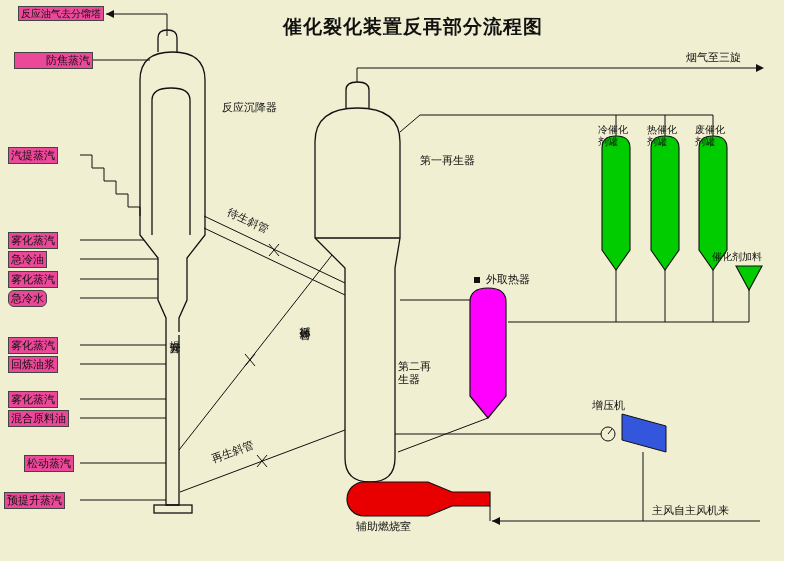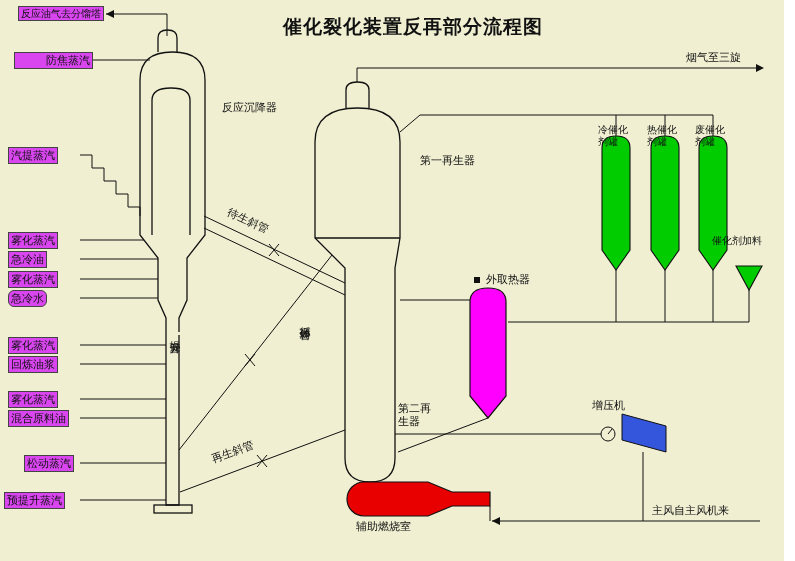--- a/index.html
+++ b/index.html
@@ -9,27 +9,27 @@
     font-family:"DejaVu Sans", sans-serif;
     color:#111;
   }
   svg.draw { position:absolute; left:0; top:0; }
   .title {
     position:absolute; left:283px; top:14px;
     font-size:19px; font-weight:bold; letter-spacing:1px; white-space:nowrap;
   }
   .lbl { position:absolute; font-size:11px; line-height:15px; white-space:nowrap; }
   .small { font-size:10px; line-height:13px; }
-  .boxed { border:1px solid #444; padding:0 2px; background:#d946ef; }
+  .boxed { border:1px solid #444; padding:0 2px; background:#ec4899; }
   .vlbl {
     writing-mode:vertical-rl; text-orientation:upright;
     background:#F0EFD2; letter-spacing:1px;
   }
   .wrap { white-space:normal; width:36px; line-height:12px; text-align:left; font-size:10px; }
-  .wrap2 { white-space:normal; width:40px; line-height:13px;margin-top:42px; }
+  .wrap2 { white-space:normal; width:40px; line-height:13px; }
   .rot25 { transform:rotate(25deg); transform-origin:left center; }
   .rotm20 { transform:rotate(-20deg); transform-origin:left center; }
 </style>
 </head>
 <body>
 
 <div class="stage">
 
   <svg class="draw" width="795" height="561" viewBox="0 0 795 561">
 
@@ -138,18 +138,18 @@
   <div class="lbl" style="left:420px; top:153px;">第一再生器</div>
   <div class="lbl vlbl" style="left:297px; top:318px;">循环斜管</div>
   <div class="lbl wrap2" style="left:398px; top:360px;">第二再生器</div>
   <div class="lbl rotm20" style="left:212px; top:452px;">再生斜管</div>
   <div class="lbl" style="left:486px; top:272px;">外取热器</div>
   <div class="lbl" style="left:356px; top:519px;">辅助燃烧室</div>
 
   <div class="lbl wrap" style="left:598px; top:124px;">冷催化剂罐</div>
   <div class="lbl wrap" style="left:647px; top:124px;">热催化剂罐</div>
   <div class="lbl wrap" style="left:695px; top:124px;">废催化剂罐</div>
-  <div class="lbl small" style="left:712px; top:234px;text-align:right;">催化剂加料</div>
+  <div class="lbl small" style="left:712px; top:250px;text-align:right;">催化剂加料</div>
   <div class="lbl" style="left:592px; top:398px;">增压机</div>
   <div class="lbl" style="left:686px; top:50px;">烟气至三旋</div>
   <div class="lbl" style="left:652px; top:503px;">主风自主风机来</div>
 
 </div>
 
 </body></html>

